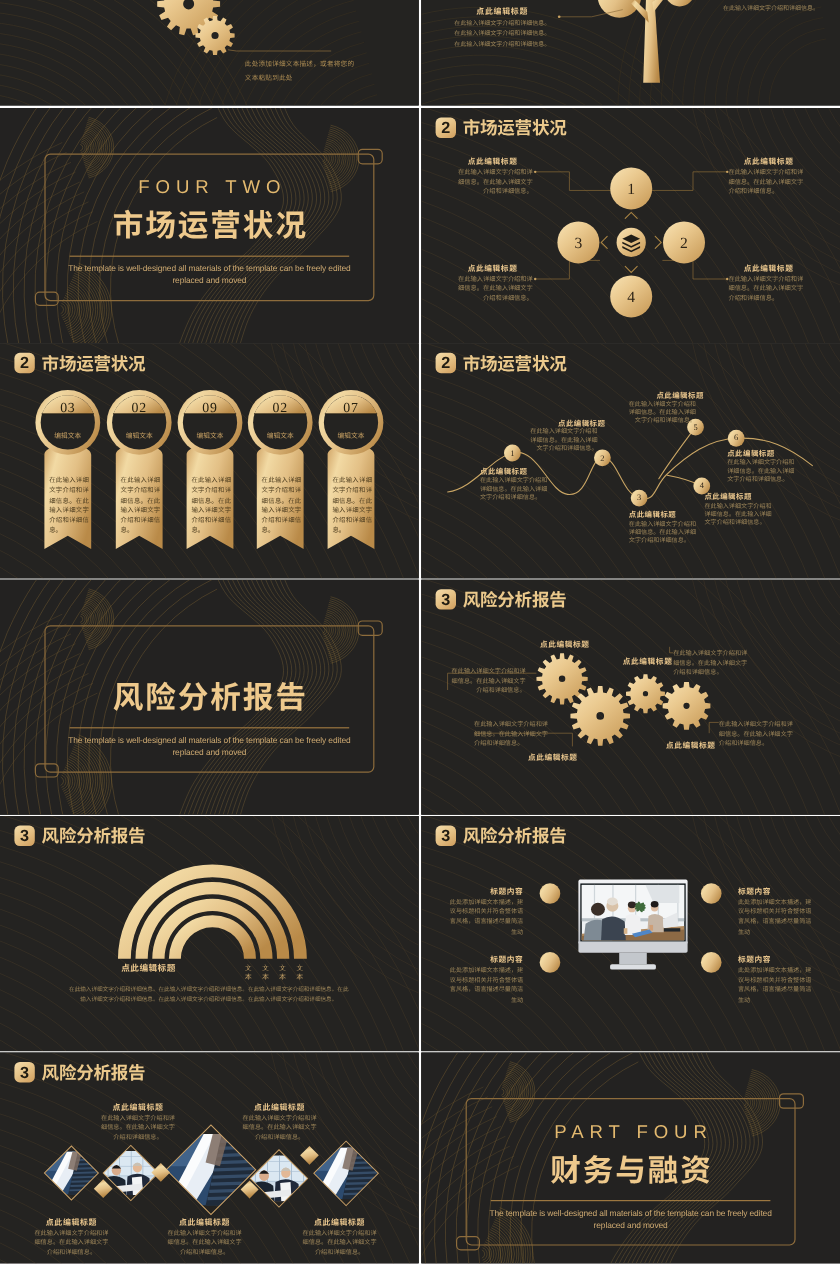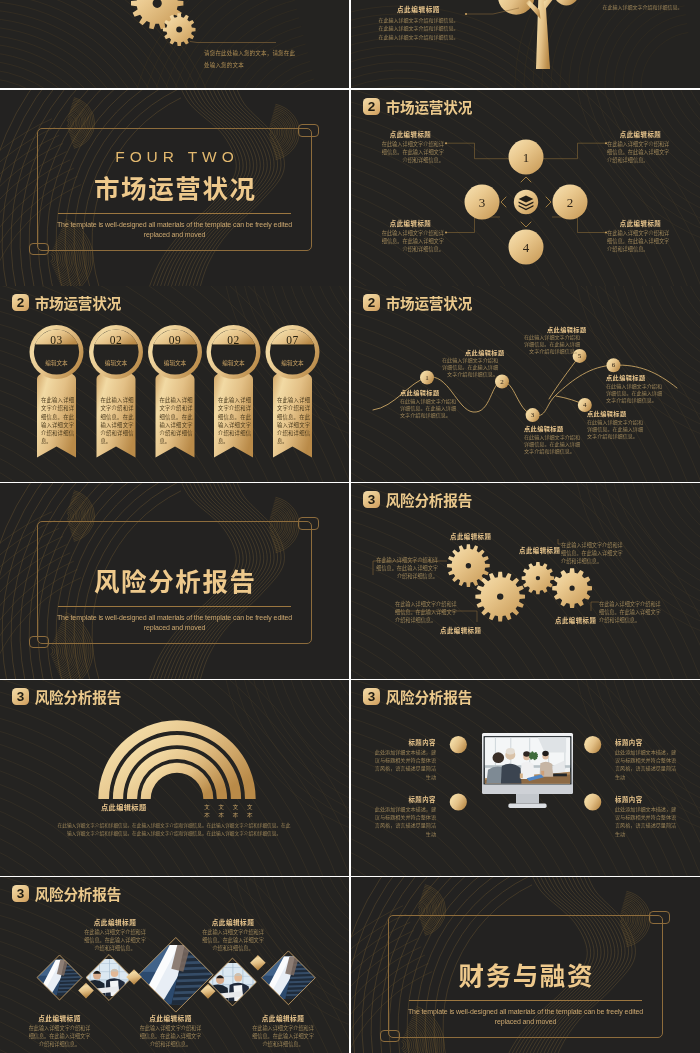--- a/index.html
+++ b/index.html
@@ -198,21 +198,21 @@
               <path d="M177.3,331.2A173.0,173.0 0 0 1 288.1,82.1"></path>
               <path d="M169.3,335.4A182.0,182.0 0 0 1 286.0,73.4"></path>
               <path d="M161.4,339.7A191.0,191.0 0 0 1 283.8,64.7"></path>
               <path d="M153.4,343.9A200.0,200.0 0 0 1 281.6,55.9"></path>
             </g>
           </g>
           <path d="M183.40,109.06 L183.40,113.54 L177.60,114.16 L176.82,117.58 L181.78,120.65 L179.84,124.69 L174.34,122.73 L172.15,125.47 L175.29,130.39 L171.79,133.18 L167.69,129.03 L164.52,130.55 L165.21,136.35 L160.85,137.35 L158.95,131.83 L155.45,131.83 L153.55,137.35 L149.19,136.35 L149.88,130.55 L146.71,129.03 L142.61,133.18 L139.11,130.39 L142.25,125.47 L140.06,122.73 L134.56,124.69 L132.62,120.65 L137.58,117.58 L136.80,114.16 L131.00,113.54 L131.00,109.06 L136.80,108.44 L137.58,105.02 L132.62,101.95 L134.56,97.91 L140.06,99.87 L142.25,97.13 L139.11,92.21 L142.61,89.42 L146.71,93.57 L149.88,92.05 L149.19,86.25 L153.55,85.25 L155.45,90.77 L158.95,90.77 L160.85,85.25 L165.21,86.25 L164.52,92.05 L167.69,93.57 L171.79,89.42 L175.29,92.21 L172.15,97.13 L174.34,99.87 L179.84,97.91 L181.78,101.95 L176.82,105.02 L177.60,108.44 Z M161.80,111.30 A4.60,4.60 0 1 0 152.60,111.30 A4.60,4.60 0 1 0 161.80,111.30 Z" fill="url(#gg)" fill-rule="evenodd"></path>
           <path d="M195.52,135.97 L195.52,139.23 L191.83,139.67 L191.17,142.12 L194.15,144.35 L192.52,147.17 L189.11,145.71 L187.31,147.51 L188.77,150.92 L185.95,152.55 L183.72,149.57 L181.27,150.23 L180.83,153.92 L177.57,153.92 L177.13,150.23 L174.68,149.57 L172.45,152.55 L169.63,150.92 L171.09,147.51 L169.29,145.71 L165.88,147.17 L164.25,144.35 L167.23,142.12 L166.57,139.67 L162.88,139.23 L162.88,135.97 L166.57,135.53 L167.23,133.08 L164.25,130.85 L165.88,128.03 L169.29,129.49 L171.09,127.69 L169.63,124.28 L172.45,122.65 L174.68,125.63 L177.13,124.97 L177.57,121.28 L180.83,121.28 L181.27,124.97 L183.72,125.63 L185.95,122.65 L188.77,124.28 L187.31,127.69 L189.11,129.49 L192.52,128.03 L194.15,130.85 L191.17,133.08 L191.83,135.53 Z M182.20,137.60 A3.00,3.00 0 1 0 176.20,137.60 A3.00,3.00 0 1 0 182.20,137.60 Z" fill="url(#gg)" fill-rule="evenodd"></path>
           <path d="M190,149.5 L197,150.5 L276,150.5" stroke="#8d6c3c" stroke-width="0.6" fill="none"></path>
         </svg>
-        <div class="s0txt">请您在此处输入您的文本，请您在此处输入您的文本</div>
+        <div class="s0txt">此处添加详细文本描述，或者将您的文本粘贴到此处</div>
       </div>
     </div>
     <div class="cell" style="left:351px;top:-108px;">
       <div class="slide">
         <svg class="bgsvg" viewBox="0 0 349 196" preserveAspectRatio="none">
           <defs>
             <linearGradient id="gg" x1="0" y1="0" x2="0.9" y2="1">
               <stop offset="0%" stop-color="#f8e3b4"></stop>
               <stop offset="40%" stop-color="#eac98f"></stop>
               <stop offset="100%" stop-color="#c89a57"></stop>
@@ -1704,19 +1704,20 @@
               <path d="M274.2,19.0A25.8,23.7 0 0 1 274.2,65.0"></path>
               <path d="M274.7,17.5A27.5,25.3 0 0 1 274.7,66.5"></path>
               <path d="M275.1,15.9A29.2,26.9 0 0 1 275.1,68.1"></path>
               <path d="M275.5,14.3A31.0,28.5 0 0 1 275.5,69.7"></path>
             </g>
           </g>
         </svg>
         <div class="frame"></div>
         <div class="minirect mr-tr"></div>
         <div class="minirect mr-bl"></div>
+        <div class="partlabel">PART FOUR</div>
         <div class="partheading">财务与融资</div>
         <div class="hrule"></div>
         <div class="subtitle st1">The template is well-designed all materials of the template can be freely edited</div>
         <div class="subtitle st2">replaced and moved</div>
       </div>
     </div>
 </div>
 
 </body></html>

